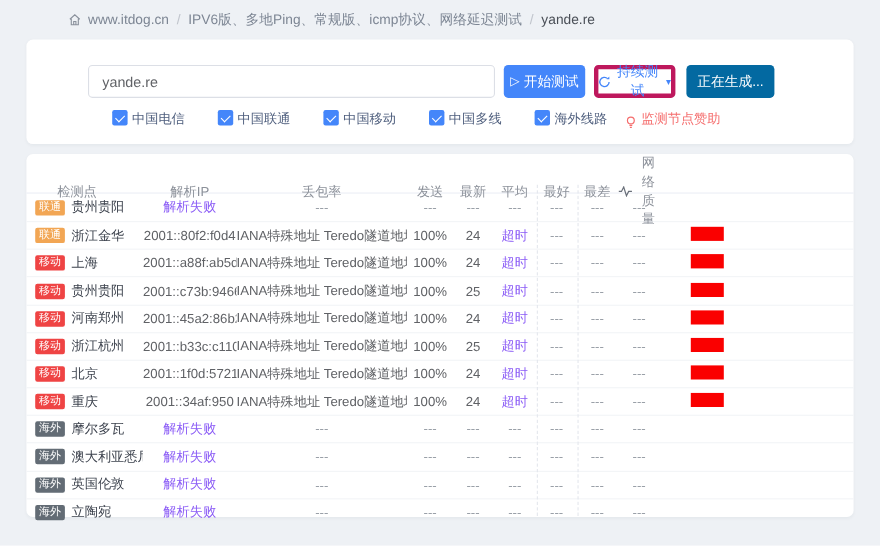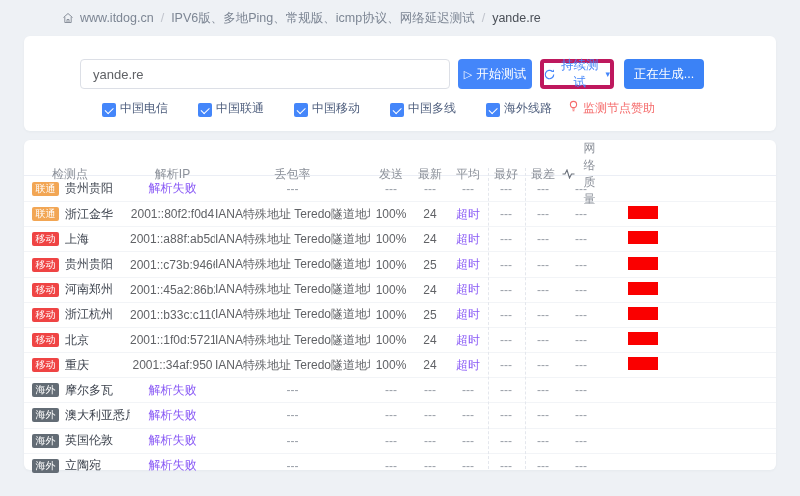--- a/index.html
+++ b/index.html
@@ -25,30 +25,30 @@
   
   .controls { position:absolute; left:56px; top:23px; display:flex; align-items:center; }
   .host-input {
     width:370px; height:30px; border:1px solid #dcdfe6; border-radius:4px;
     padding:0 12px; font-size:13px; color:#606266; outline:none;
     font-family:"Liberation Sans","DejaVu Sans",sans-serif;
   }
   .btn { height:30px; border:none; border-radius:4px; font-size:12.5px; display:inline-flex; align-items:center; justify-content:center; gap:4px; cursor:pointer; font-family:"Liberation Sans","DejaVu Sans",sans-serif; }
   .btn-start { width:74px; margin-left:8px; background:#4486fa; color:#fff; }
   .btn-cont  { width:74px; margin-left:8px; background:#fff; color:#4486fa; border:4px solid #be185d; }
-  .btn-gen   { width:80px; margin-left:10px; background:#3b82f6; color:#fff; cursor:default; }
+  .btn-gen   { width:80px; margin-left:10px; background:#0369a1; color:#fff; cursor:default; }
   .play-glyph { font-size:11px; line-height:1; }
   .caret { font-size:9px; margin-left:1px; }
   
   .checkrow { position:absolute; left:56px; top:64px; display:flex; align-items:center; gap:8px; }
-  .cb-item { display:flex; align-items:flex-end; gap:4px; cursor:pointer;padding-left:22px; }
+  .cb-item { display:flex; align-items:flex-start; gap:4px; cursor:pointer;padding-left:22px; }
   .cb-box { width:14px; height:14px; background:#4486fa; border-radius:2px; display:flex; align-items:center; justify-content:center; }
   .cb-box::after { content:''; width:7px; height:3.5px; border-left:1.8px solid #fff; border-bottom:1.8px solid #fff; transform:rotate(-45deg) translate(0.5px,-0.5px); }
   .cb-label { font-size:12px; color:#4e5e7d; }
-  .sponsor { display:flex; align-items:flex-start; gap:4px; color:#f56c6c; font-size:12px; margin-left:8px; cursor:pointer; }
+  .sponsor { display:flex; align-items:flex-end; gap:4px; color:#f56c6c; font-size:12px; margin-left:8px; cursor:pointer; }
   
   .grid-cols { display:grid; grid-template-columns:106px 85px 155px 42px 36px 40px 36px 38px 38px 1fr; align-items:center; }
   .thead { height:36px; color:#8c919a; font-size:12px; border-bottom:1px solid #ebeef5; }
   .th { text-align:center; }
   .th-node { text-align:left; padding-left:28px; }
   .th-quality { display:flex; align-items:center; justify-content:center; gap:4px; }
   .tr { height:25.16px; font-size:12px; }
   .tr + .tr { border-top:1px solid #f2f4f7; }
   .td { text-align:center; color:#606266; white-space:nowrap; overflow:hidden; }
   .td-node { text-align:left; padding-left:8px; display:flex; align-items:center; color:#3c424d; }

